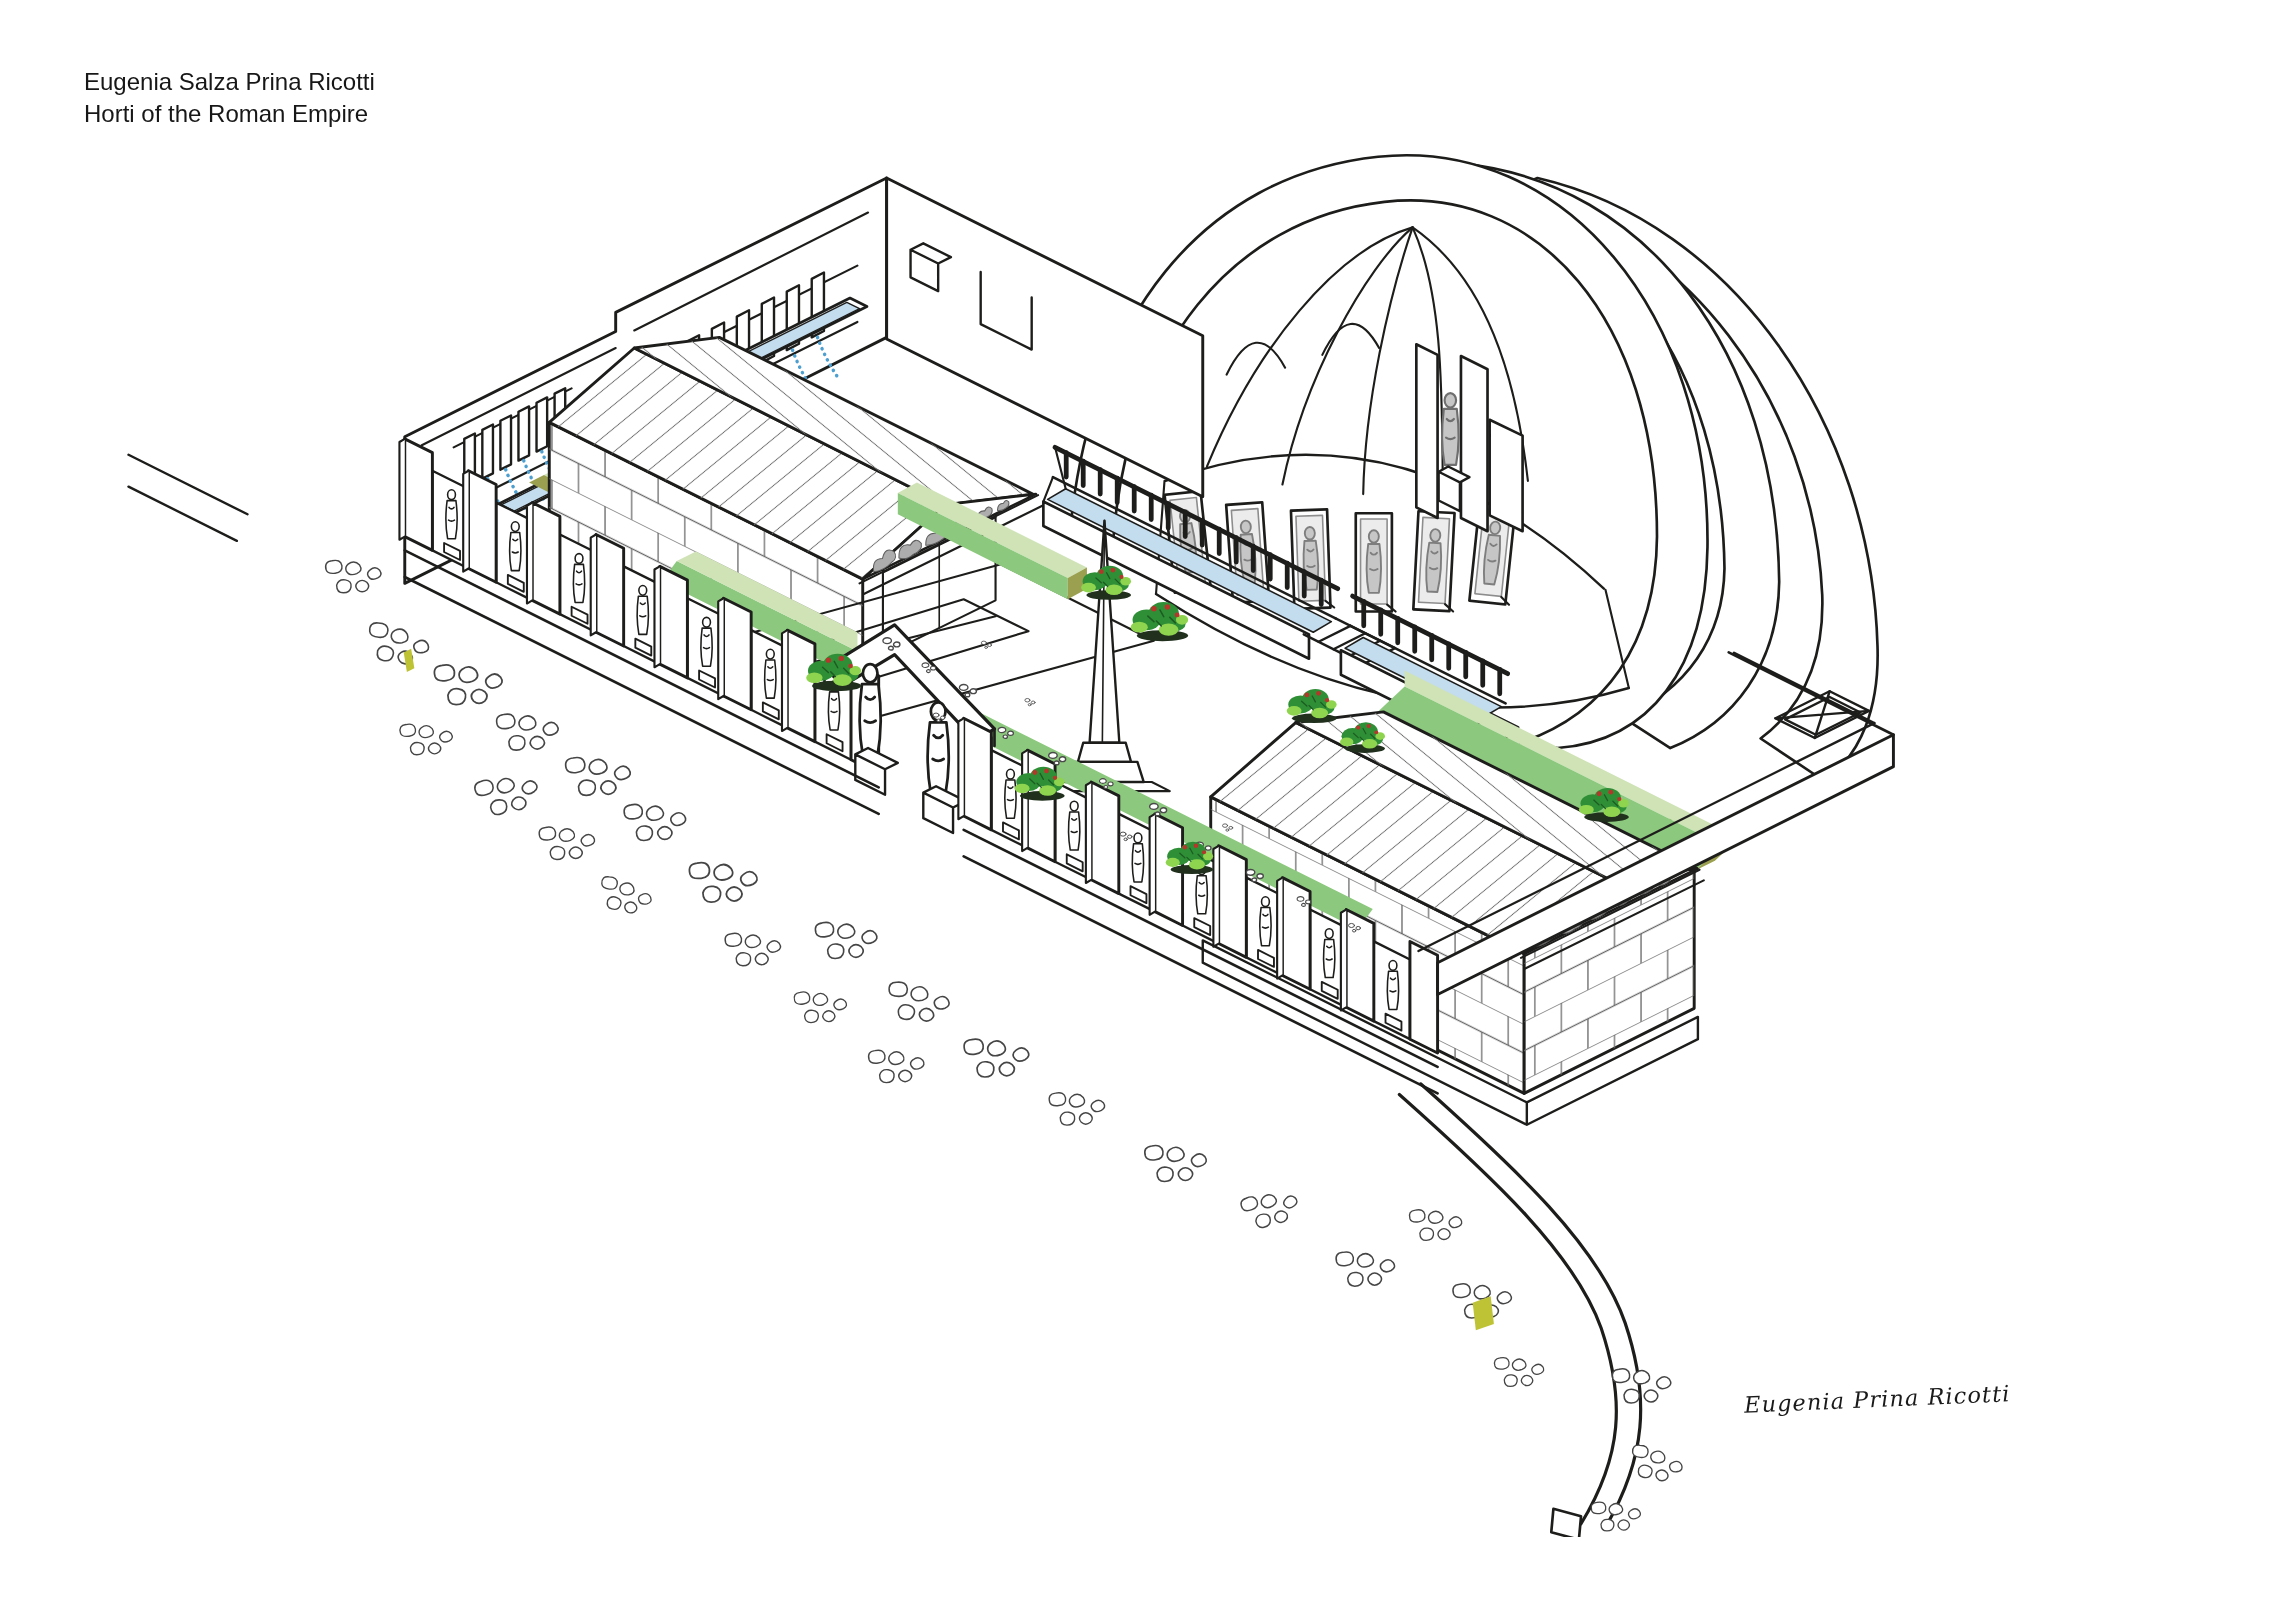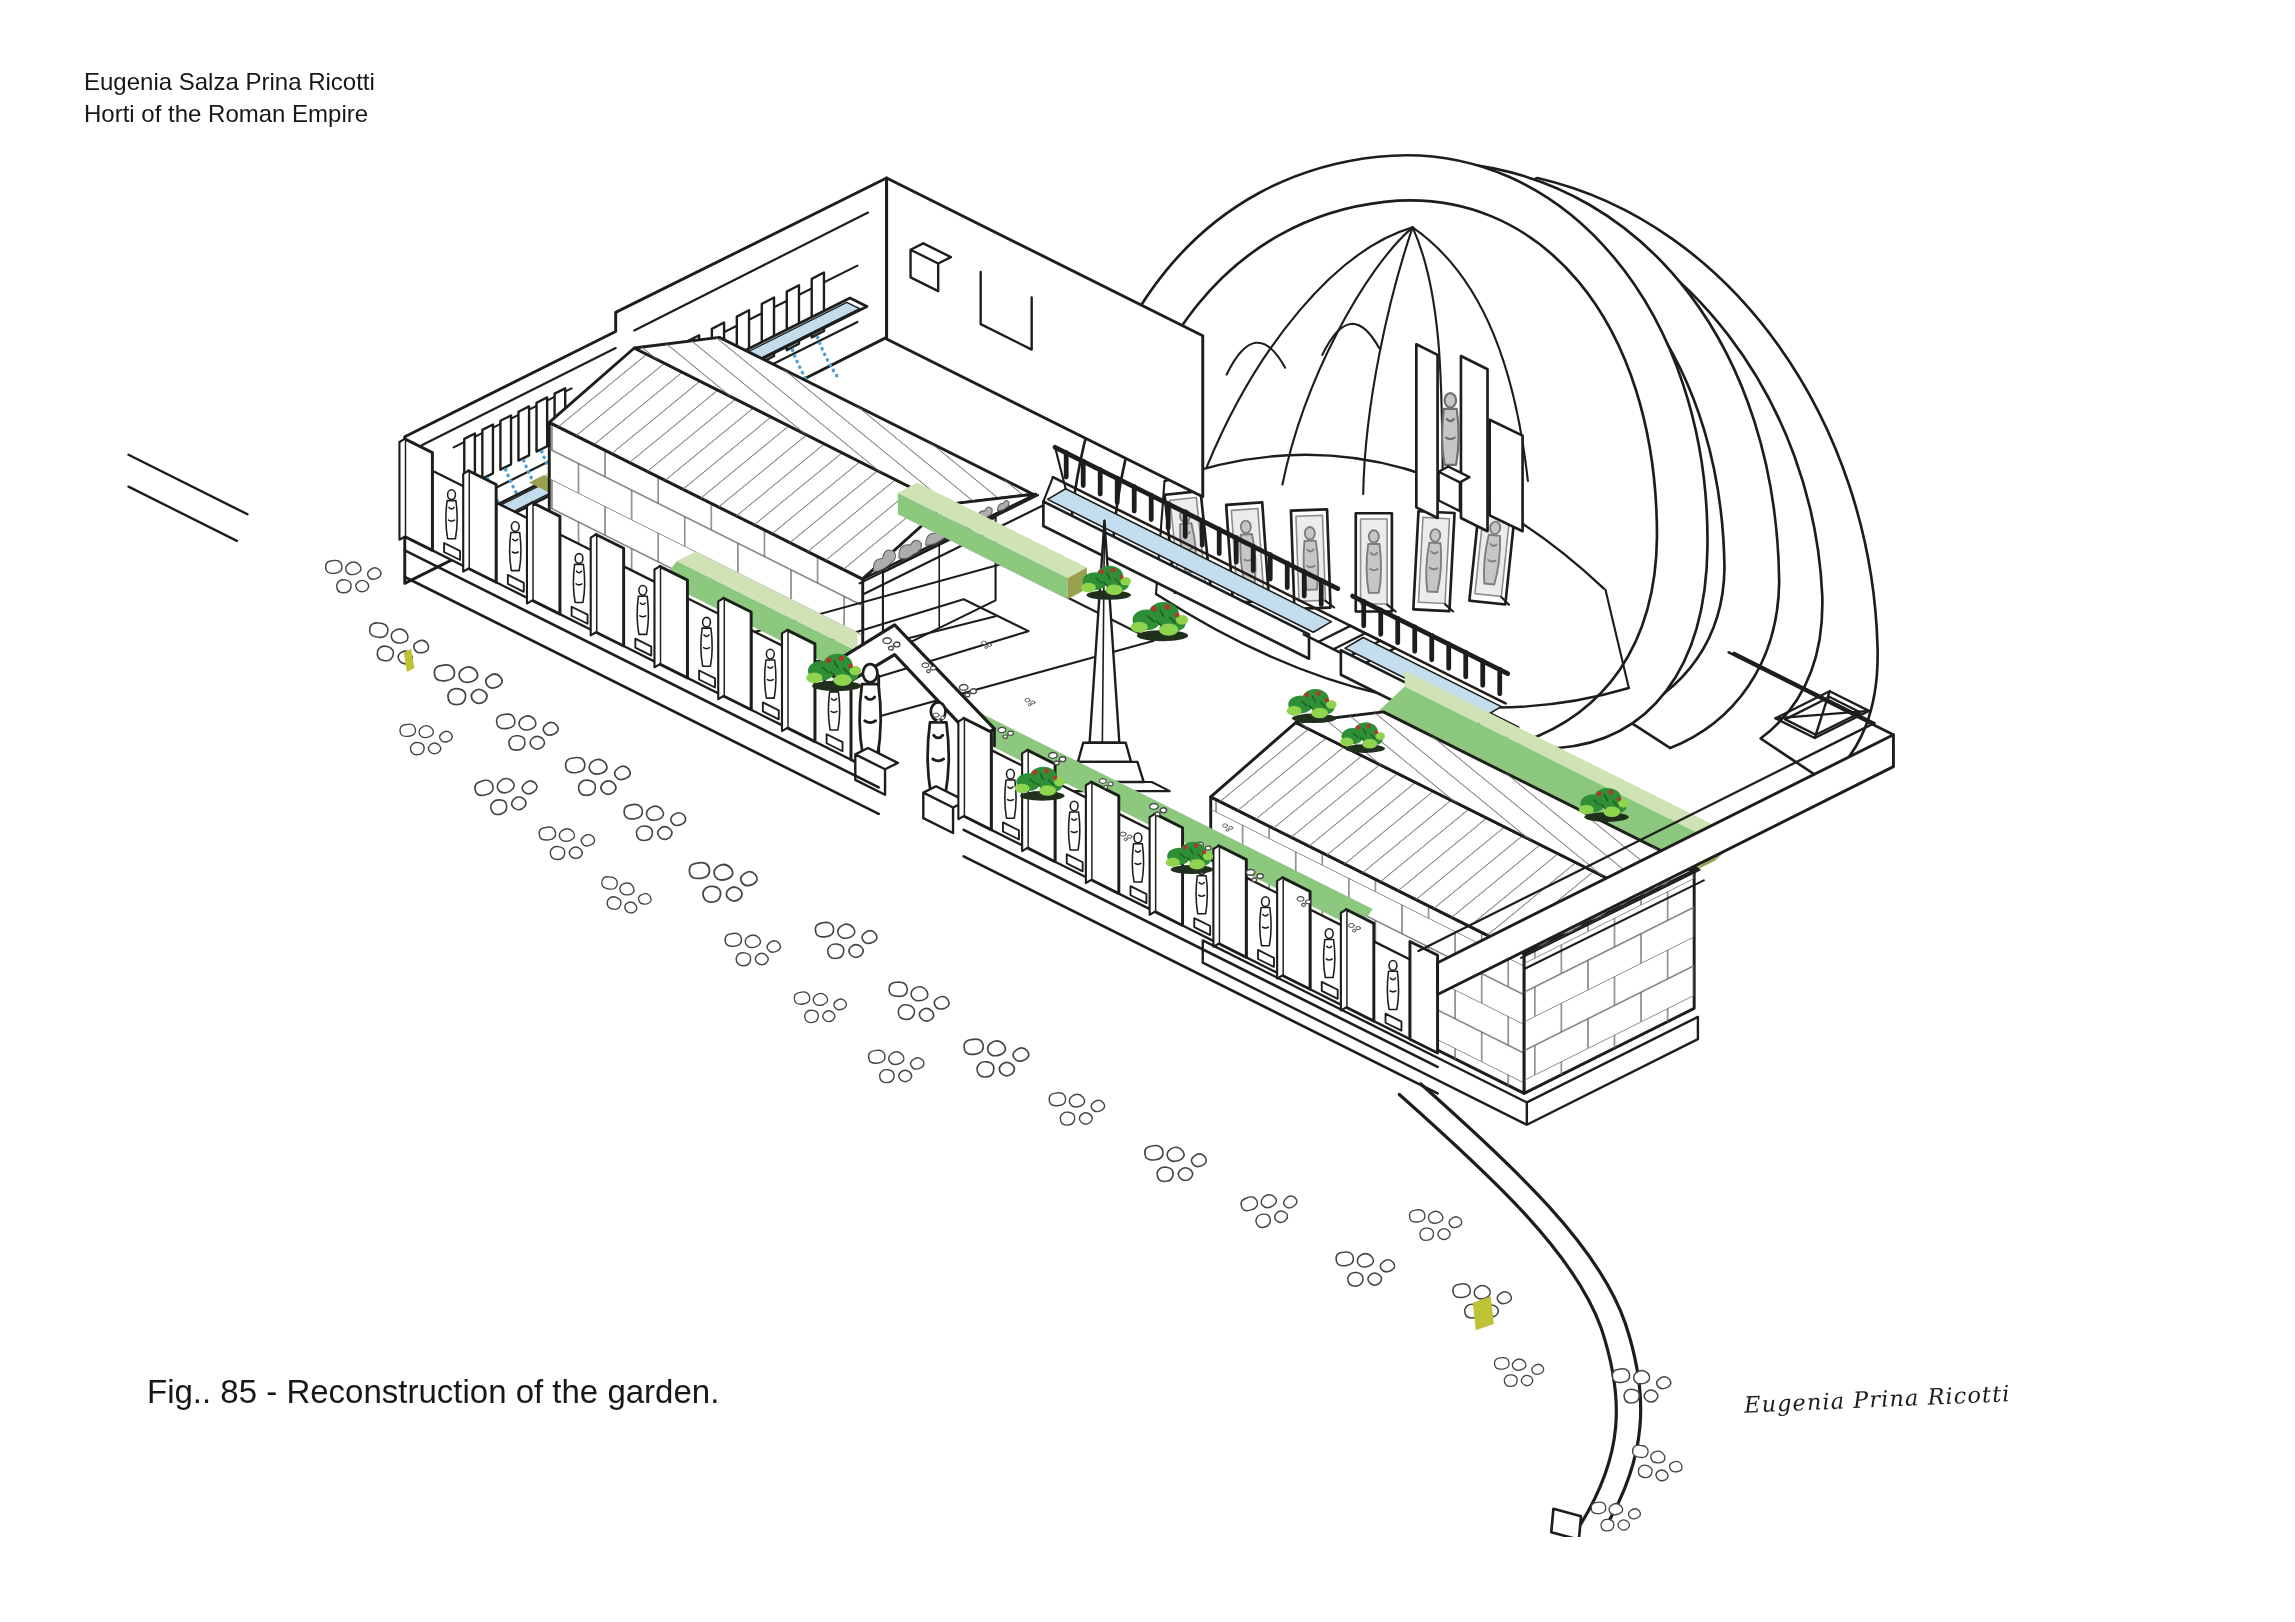--- a/index.html
+++ b/index.html
@@ -445,18 +445,17 @@
       </g>
 
     </g>
   </svg>
 
   <div class="txt-header">
     <div>Eugenia Salza Prina Ricotti</div>
     <div>Horti of the Roman Empire</div>
   </div>
 
-  <div class="txt-caption">Fig.. 85 - Reconstruction of the garden.</div>
 
   <div class="txt-signature">Eugenia Prina Ricotti</div>
 
 </div>
 
 
 </body></html>

